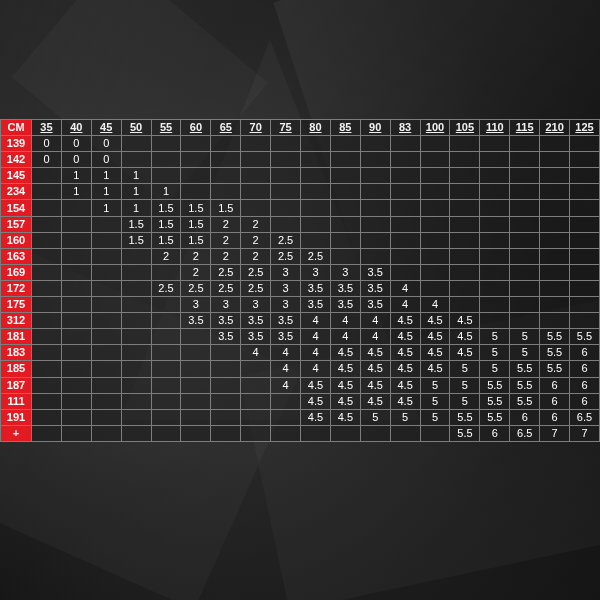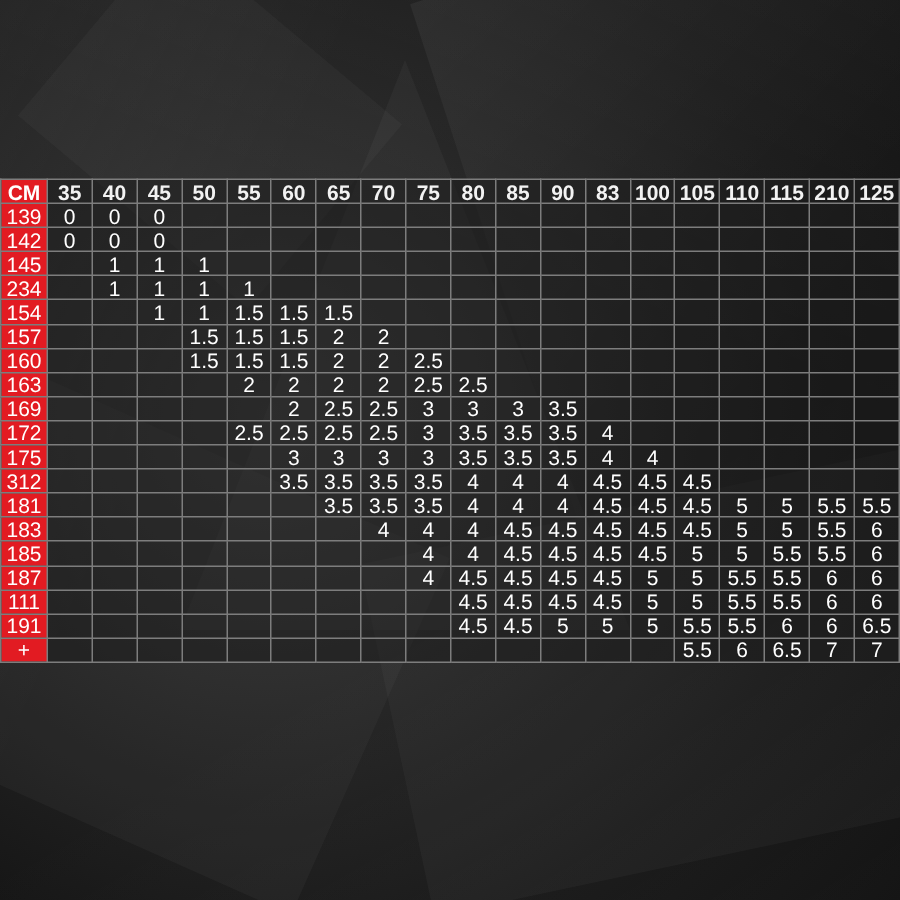--- a/index.html
+++ b/index.html
@@ -44,45 +44,45 @@
   #b1{left:-40px;top:300px;width:300px;height:260px;transform:rotate(24deg);}
   #b2{left:260px;top:330px;width:420px;height:240px;transform:rotate(-12deg);}
   #b3{left:40px;top:0px;width:200px;height:160px;transform:rotate(40deg);}
 
   table{
     position:absolute;
     left:0;top:119px;
     border-collapse:collapse;
     table-layout:fixed;
     width:600px;
-    font-size:14px;
+    font-size:11px;
     color:#e8e8e8;
   }
   td,th{
     border:1px solid #7d7d7d;
     height:15.1px;
     text-align:center;
     vertical-align:middle;
     padding:0;
     background:rgba(30,30,30,0.55);
     font-weight:normal;
     line-height:1;
   }
   th.corner, th.colhead{
     background:#e21b22;
     color:#ffffff;
     font-weight:bold;
     border-color:#7d7d7d;
   }
-  th.colhead{ background:rgba(30,30,30,0.55); color:#f2f2f2; font-weight:bold;}
+  th.colhead{ background:rgba(30,30,30,0.55); color:#f2f2f2; font-weight:bold;text-decoration:underline;}
   th.corner{ width:30px; }
   th.rowhead{
     background:#e21b22;
     color:#ffffff;
-    font-weight:normal;
+    font-weight:bold;
     width:30px;
   }
   td.val{ color:#ffffff; }
   td.empty{ color:transparent; }
 </style>
 </head>
 <body>
 
 <div id="stage">
   <div id="backdrop"></div>

